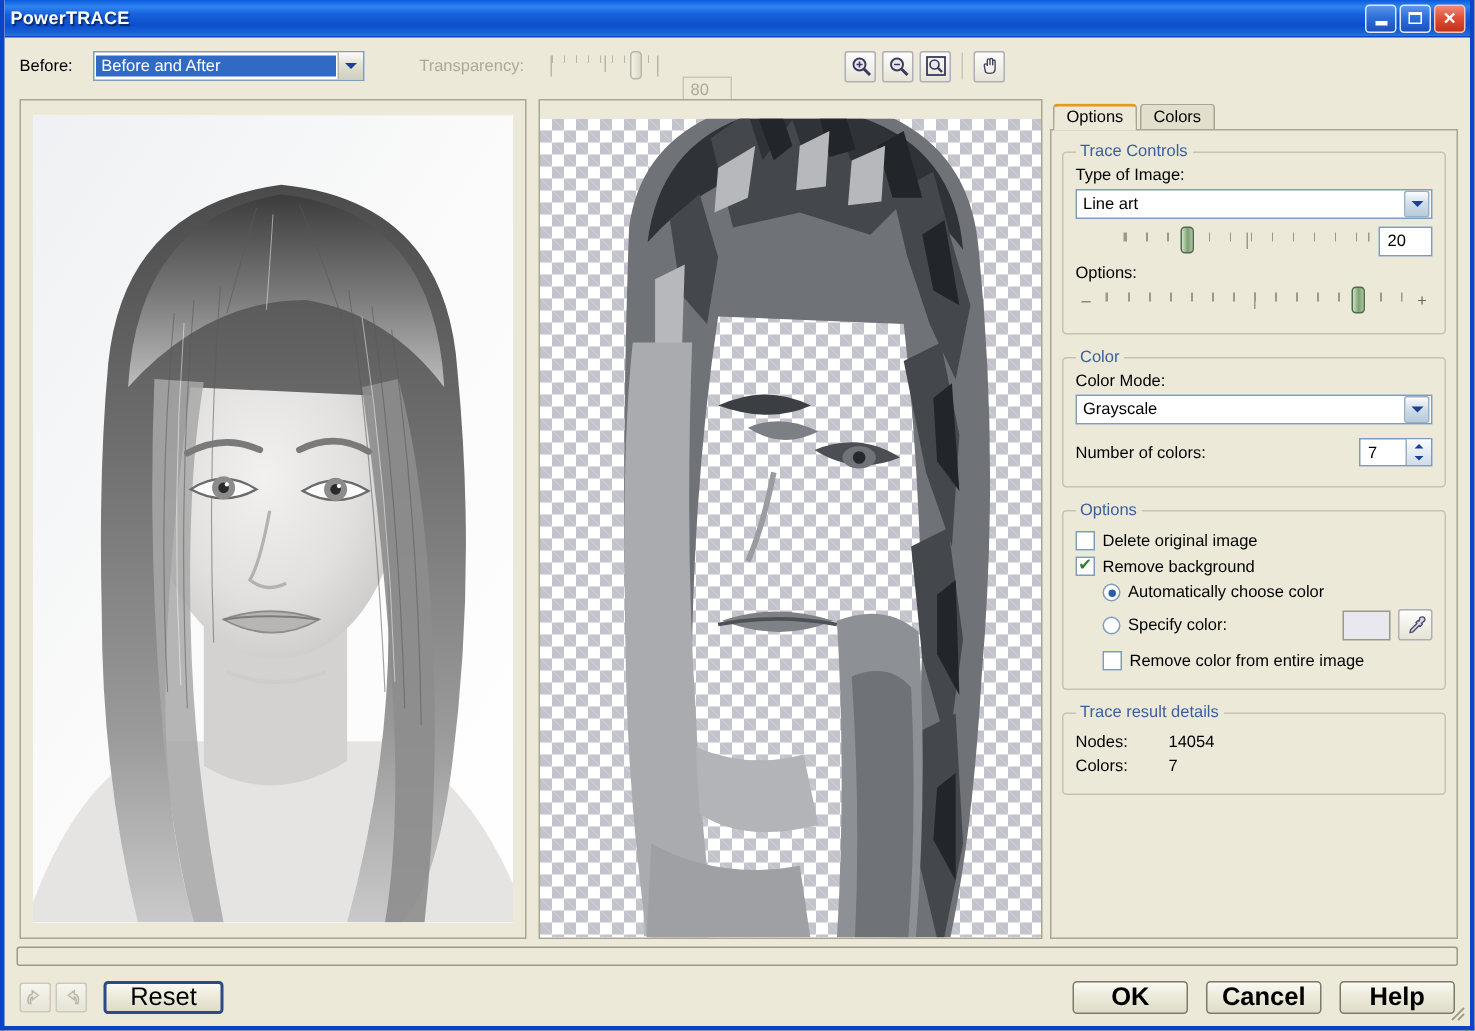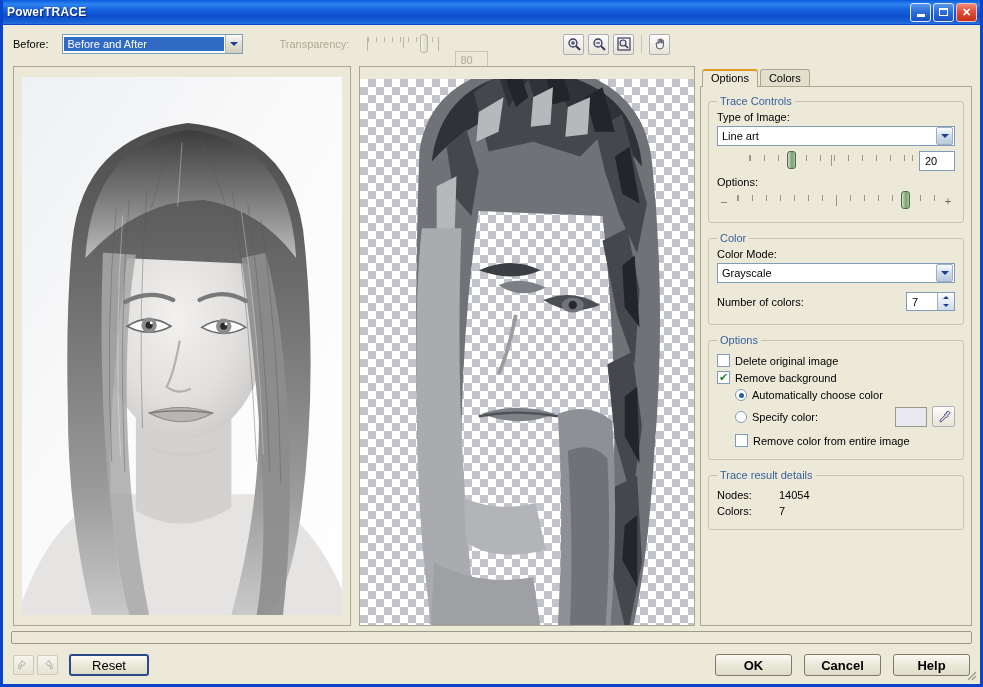--- a/index.html
+++ b/index.html
@@ -239,21 +239,21 @@
   .iconbtn {
     width: 21px; height: 20px; margin-right: 3px;
     border: 1px solid #cbc9ba; border-radius: 2px;
     background: linear-gradient(to bottom,#f6f5ee,#e6e4d6);
     display: flex; align-items: center; justify-content: center; cursor: pointer;
   }
   .btn {
     height: 22px; min-width: 74px;
     border: 1px solid #7b7b68; border-radius: 3px;
     background: linear-gradient(to bottom,#fbfaf4,#eceada 45%,#dedbc8);
-    font-size: 13px; display: flex; align-items: center; justify-content: center;
+    font-size: 17px; display: flex; align-items: center; justify-content: center;
     cursor: pointer;
   }
   .btn.reset { min-width: 80px; margin-left: 8px; border: 2px solid #2a4a8a; border-radius: 3px; }
   .btns-right { margin-left: auto; display: flex; gap: 12px; font-weight: bold; }
   .btns-right .btn { min-width: 77px; }
   .grip { position: absolute; right: 2px; bottom: 2px; width: 14px; height: 14px; }
 </style>
 </head>
 <body>
 

